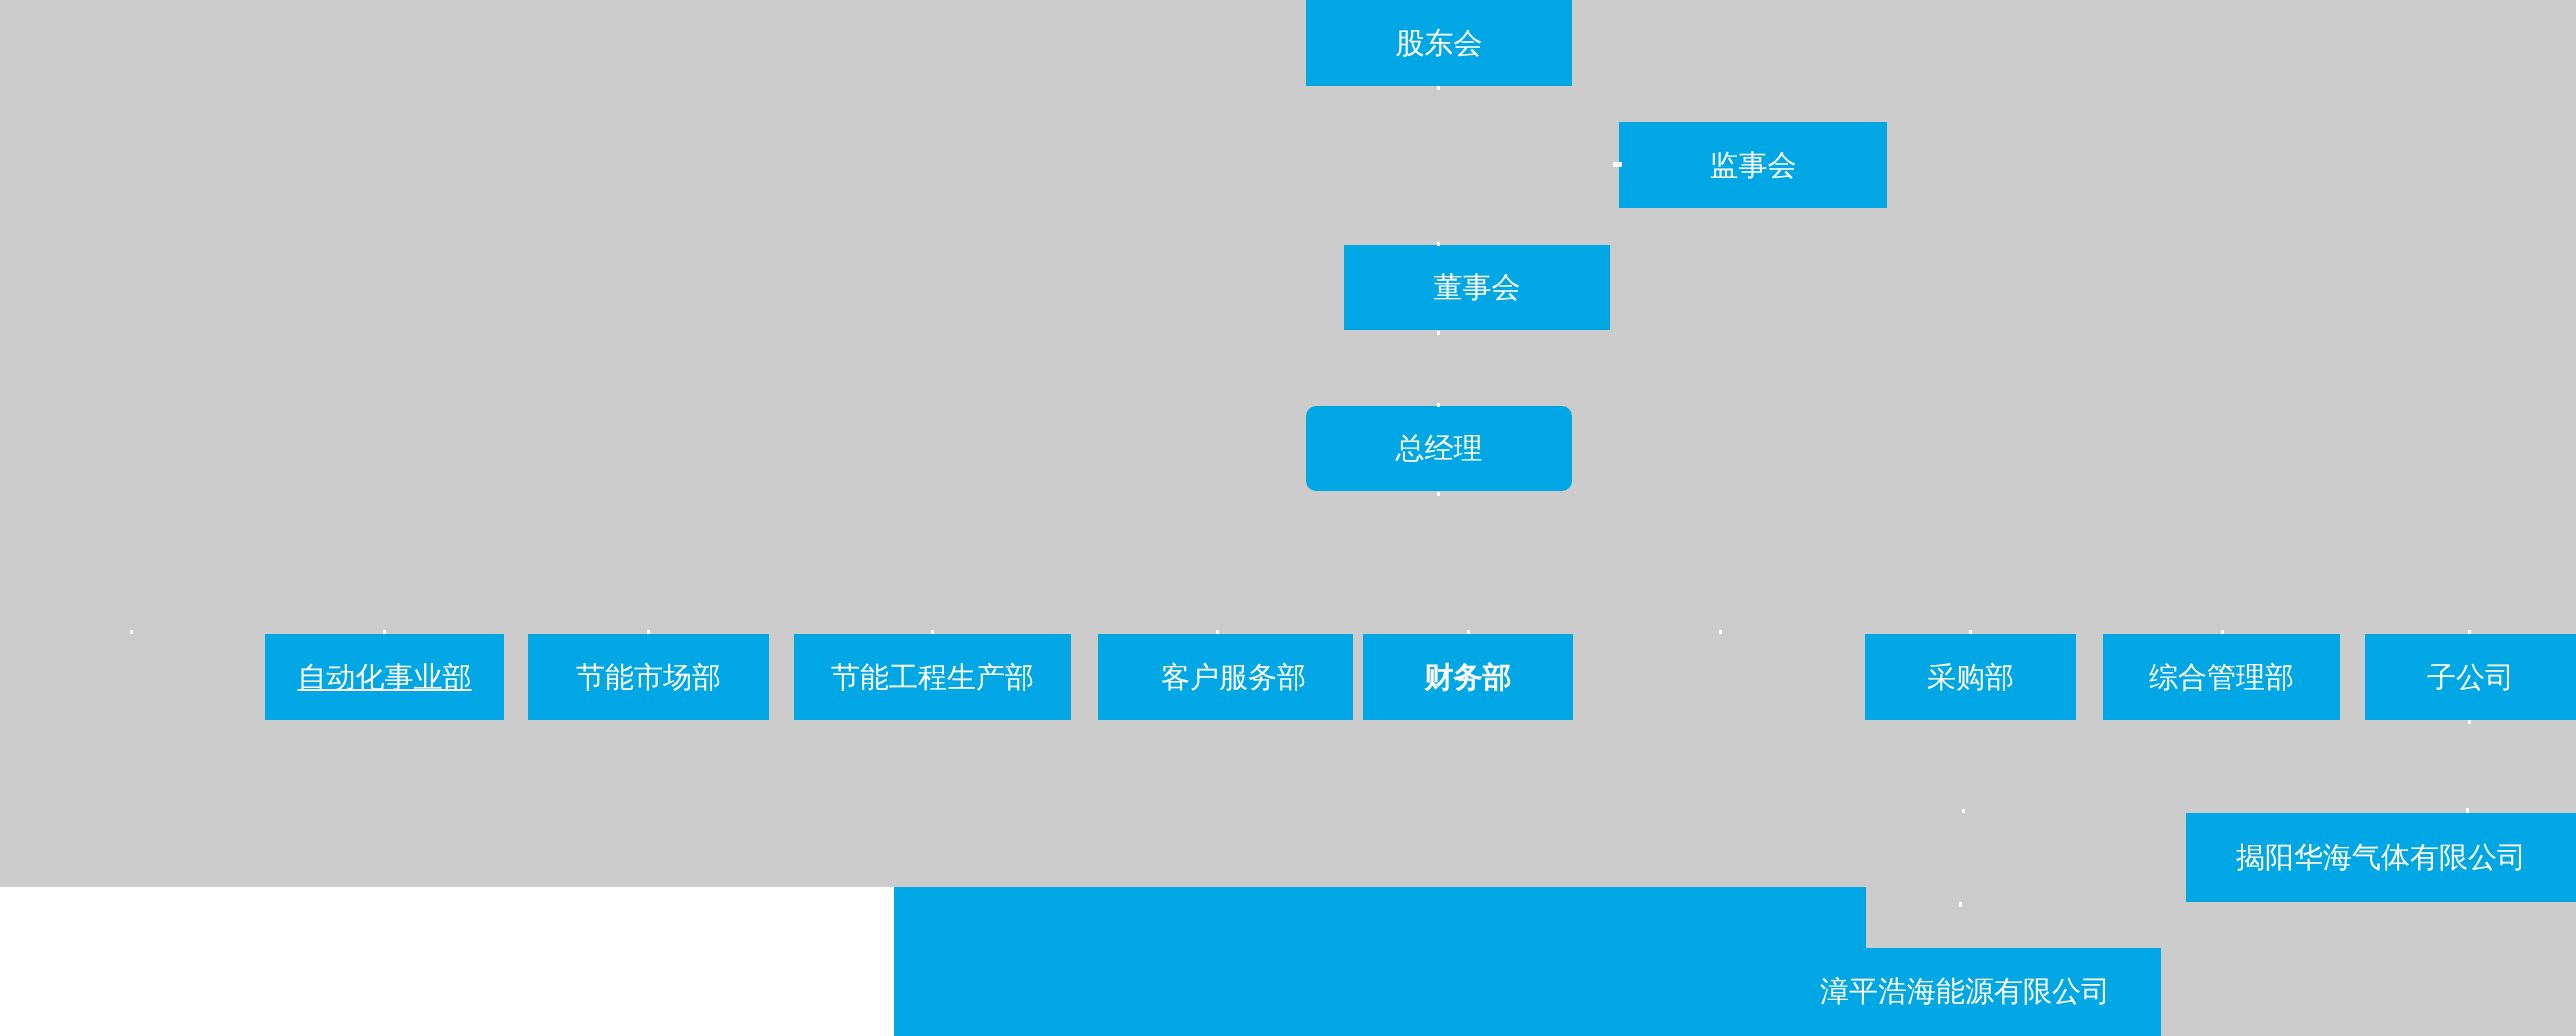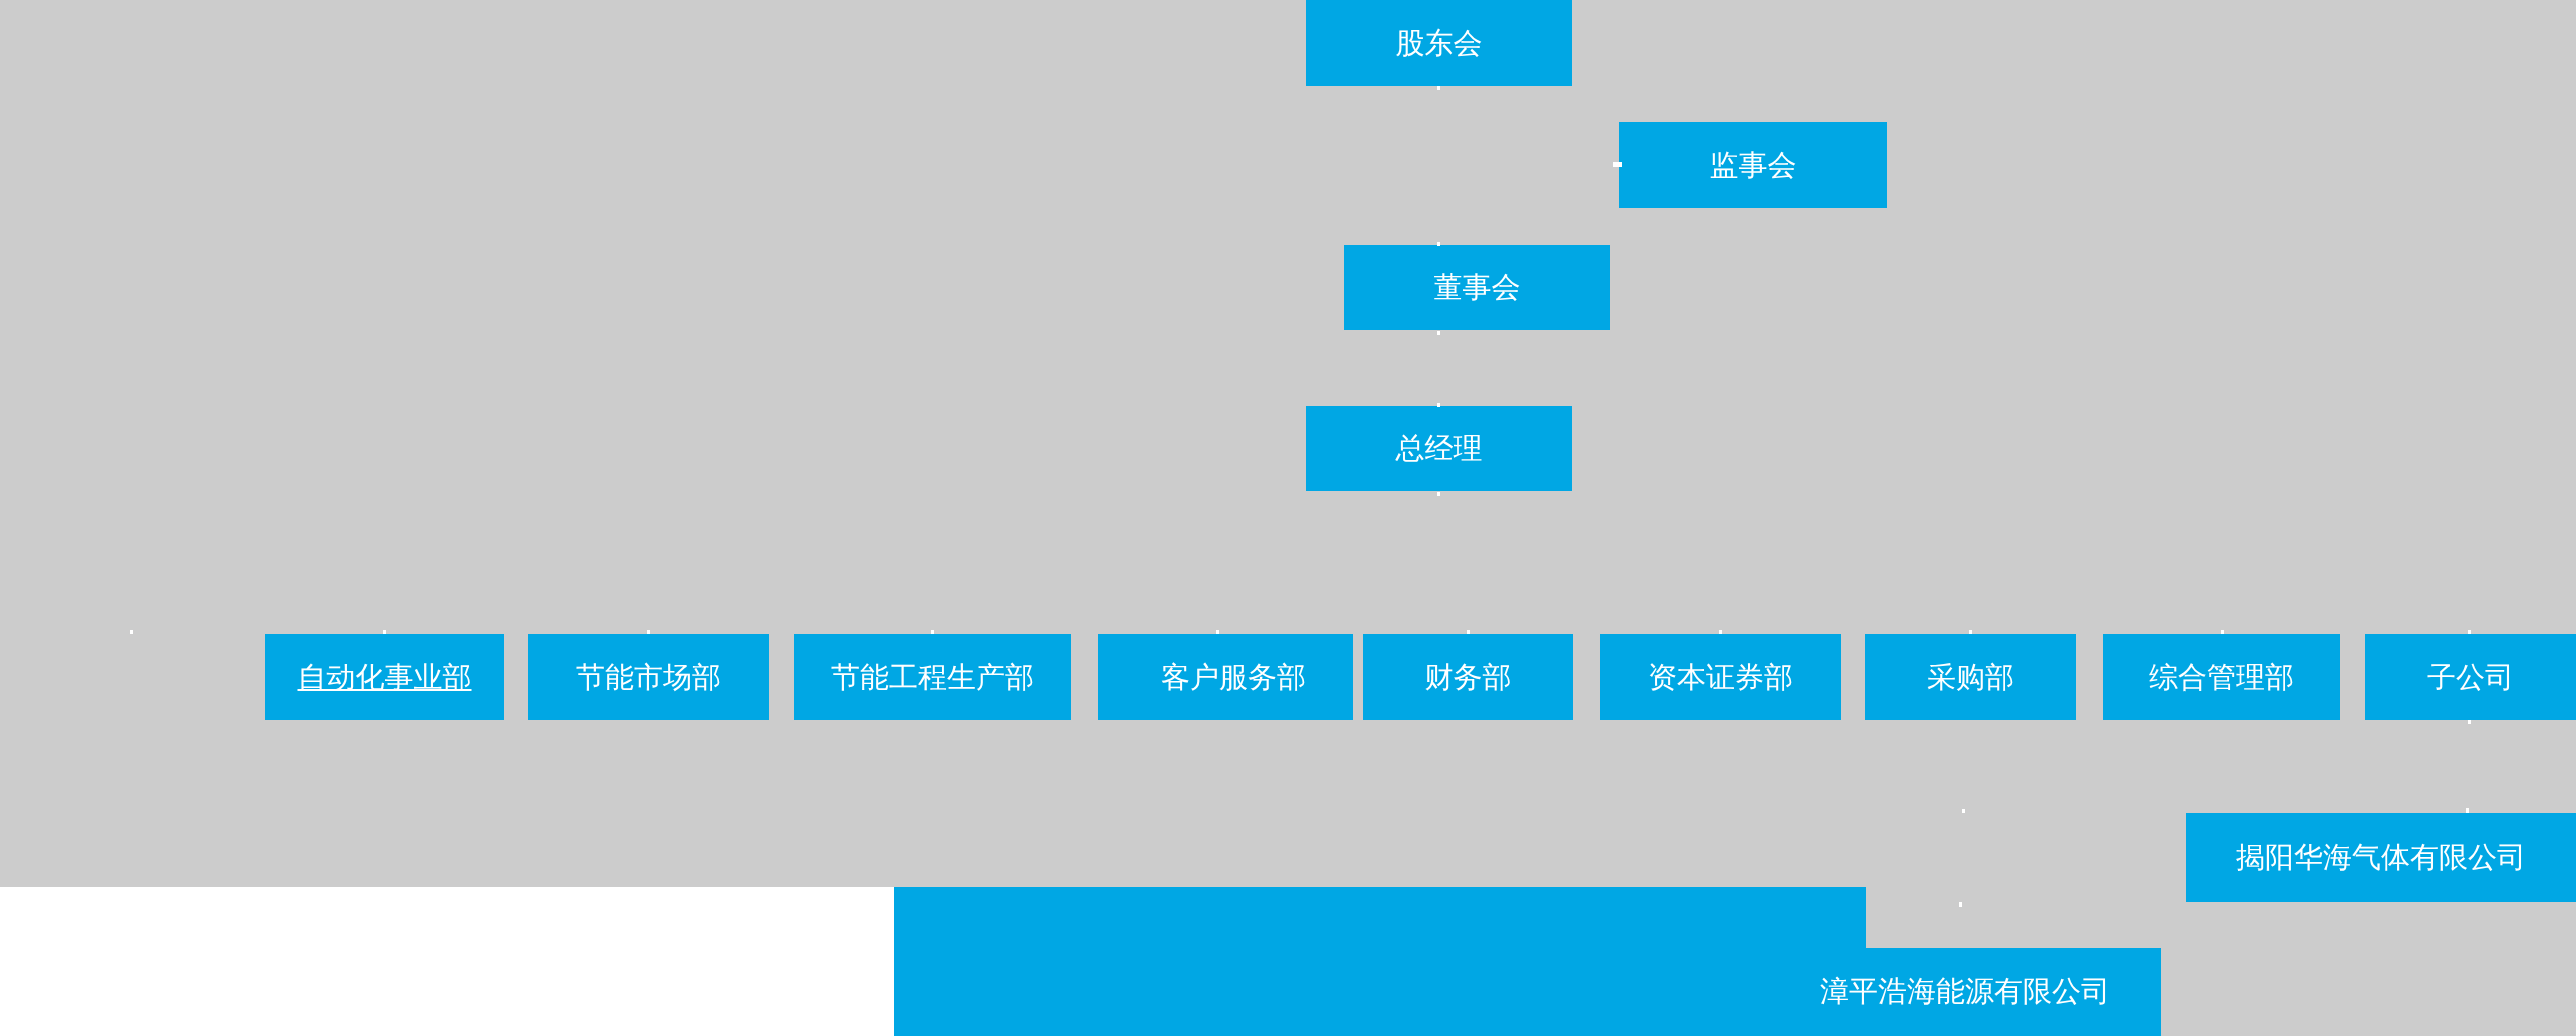--- a/index.html
+++ b/index.html
@@ -27,29 +27,29 @@
   .node{
     position:absolute;
     background:var(--node-blue);
     color:var(--label-white);
     display:flex;align-items:center;justify-content:center;
     font-size:29px;line-height:1;white-space:nowrap;
   }
   #n-shareholders{left:1306px;top:0;width:266px;height:86px;}
   #n-supervisory{left:1619px;top:122px;width:268px;height:86px;}
   #n-board{left:1344px;top:245px;width:266px;height:85px;}
-  #n-gm{left:1306px;top:406px;width:266px;height:85px;}
+  #n-gm{left:1306px;top:406px;width:266px;height:85px;border-radius:10px;}
 
   .dept{top:634px;height:86px;}
   #n-d0{left:0;width:237px;}
   #n-d1{left:265px;width:239px;text-decoration:underline;}
   #n-d2{left:528px;width:241px;}
   #n-d3{left:794px;width:277px;}
   #n-d4{left:1098px;width:239px;padding-left:16px;}
-  #n-d5{left:1363px;width:210px;}
+  #n-d5{left:1363px;width:210px;font-weight:bold;}
   #n-d6{left:1600px;width:241px;}
   #n-d7{left:1865px;width:211px;}
   #n-d8{left:2103px;width:237px;}
   #n-d9{left:2365px;width:211px;}
 
   #n-s0{left:1769px;top:813px;width:391px;height:89px;}
   #n-s1{left:2186px;top:813px;width:390px;height:89px;}
   #n-s2{left:1769px;top:949px;width:392px;height:85px;}
 
   
@@ -101,23 +101,20 @@
   </div>
   <div class="node dept" id="n-d3">
     <span>节能工程生产部</span>
   </div>
   <div class="node dept" id="n-d4">
     <span>客户服务部</span>
   </div>
   <div class="node dept" id="n-d5">
     <span>财务部</span>
   </div>
-  <div class="node dept" id="n-d6">
-    <span>资本证券部</span>
-  </div>
   <div class="node dept" id="n-d7">
     <span>采购部</span>
   </div>
   <div class="node dept" id="n-d8">
     <span>综合管理部</span>
   </div>
   <div class="node dept" id="n-d9">
     <span>子公司</span>
   </div>
 

